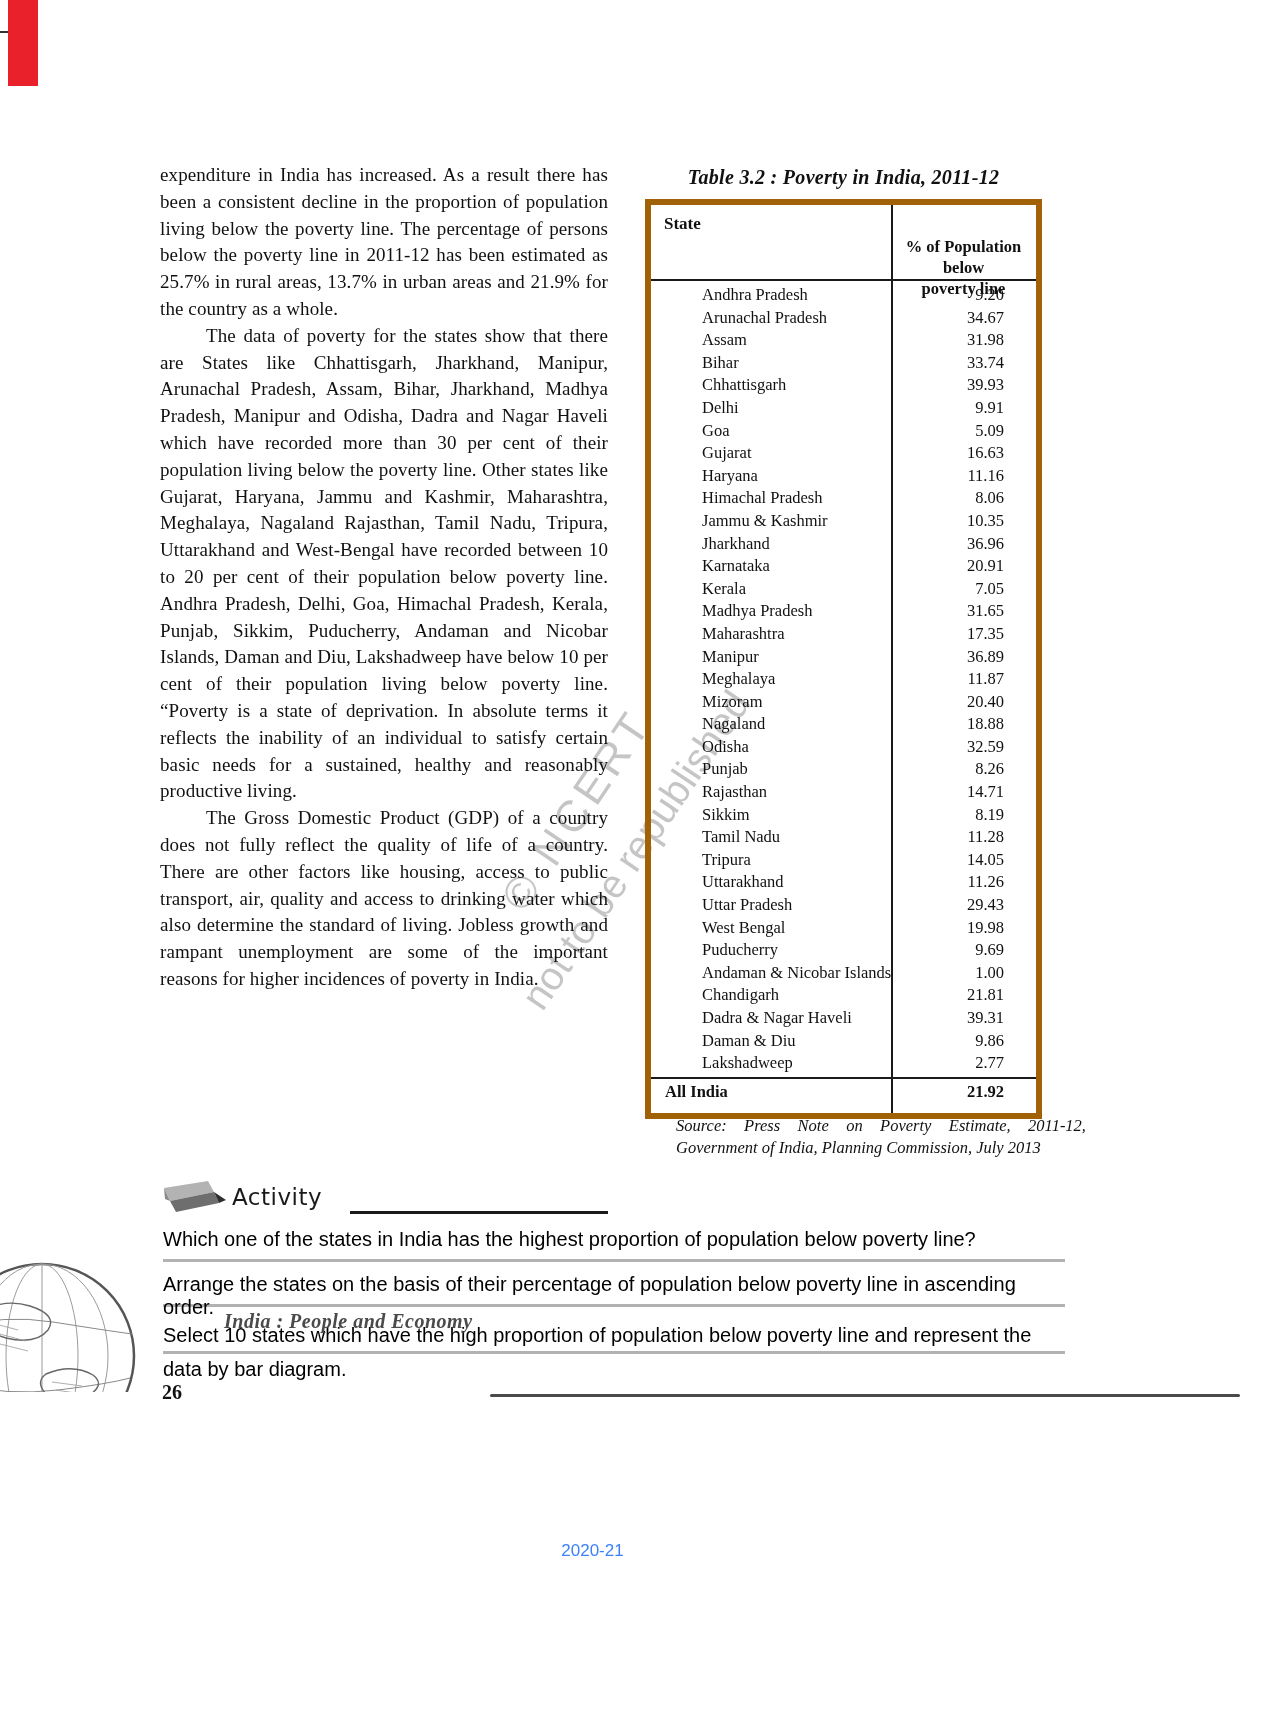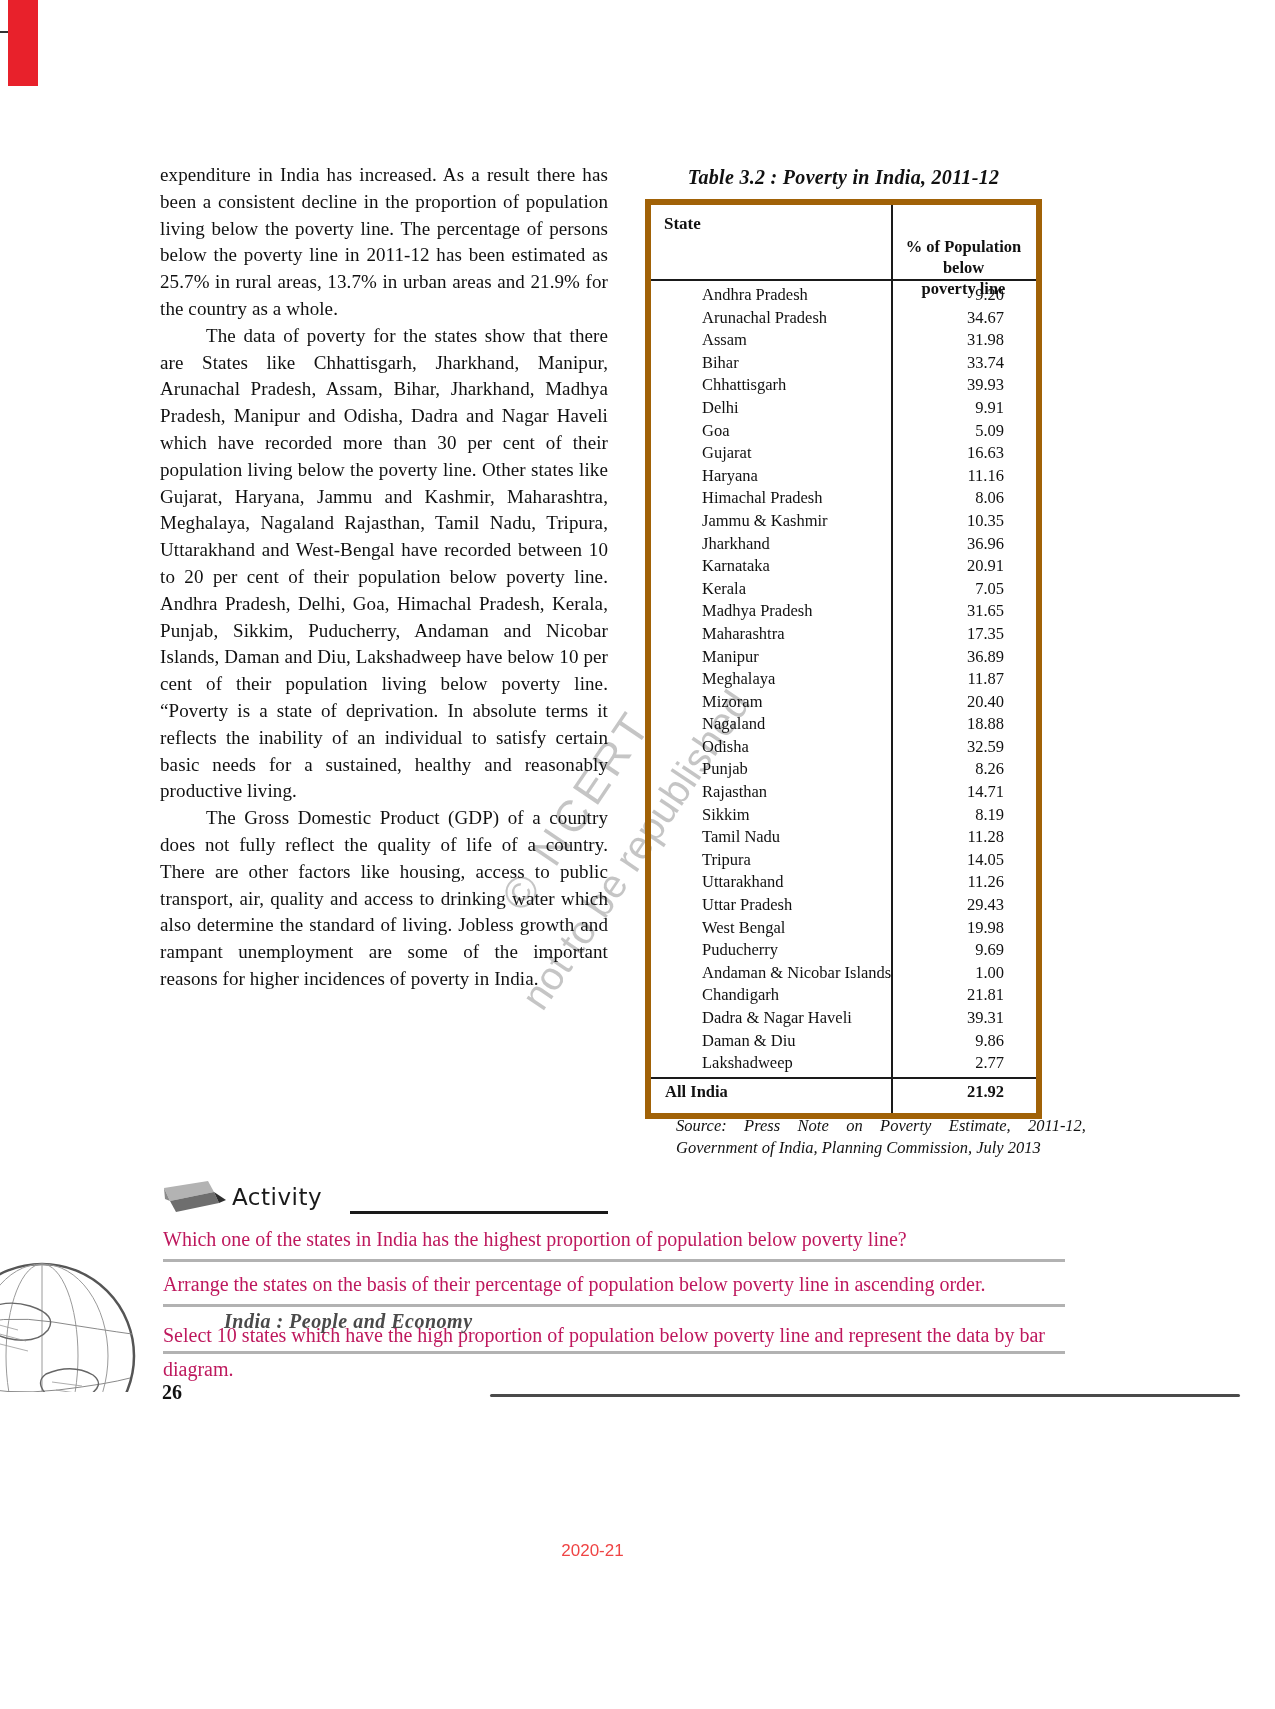--- a/index.html
+++ b/index.html
@@ -58,39 +58,39 @@
   }
 
   
   .activity-icon { position:absolute; left:162px; top:1180px; }
   .activity-heading {
     position:absolute; left:232px; top:1184px;
     font-family:"DejaVu Sans", sans-serif; font-size:23px; letter-spacing:.5px; color:#1a1a1a;
   }
   .activity-rule { position:absolute; left:350px; top:1211px; width:258px; height:2.5px; background:#1a1a1a; }
 
-  .question { position:absolute; left:163px; width:908px; font-family:Liberation Serif, serif; font-size:20px; color:#be185d; }
+  .question { position:absolute; left:163px; width:908px; font-family:Liberation Sans, sans-serif; font-size:20px; color:#000000; }
   .q1 { top:1228px; }
   .q2 { top:1273px; }
   .q3 { top:1318px; line-height:34px; }
   .ruled-line { position:absolute; left:163px; width:902px; height:3px; background:#b2b2b2; }
   .rl1 { top:1259px; }
   .rl2 { top:1304px; }
   .rl3 { top:1351px; }
 
   
   .globe-wrap { position:absolute; left:0; top:1256px; width:142px; height:136px; overflow:hidden; }
   .globe-wrap svg { margin-left:-52px; }
 
   
   .page-number { position:absolute; left:162px; top:1381px; font-weight:bold; font-size:20px; }
   .book-title { position:absolute; left:224px; top:1310px; font-weight:bold; font-style:italic; font-size:20px; color:#4a4a4a; letter-spacing:.5px; }
   .footer-rule { position:absolute; left:490px; top:1394px; width:750px; height:3px; background:#4a4a4a; border-radius:2px; }
 
-  .year-mark { position:absolute; left:0; top:1541px; width:1185px; text-align:center; font-family:"Liberation Sans", sans-serif; font-size:17px; color:#ef4444; }
+  .year-mark { position:absolute; left:0; top:1541px; width:1185px; text-align:center; font-family:"Liberation Sans", sans-serif; font-size:17px; color:#3b82f6; }
 </style>
 </head>
 <body>
 
 <div class="page">
 
   <div class="watermark">
     <span class="wm-line1">© NCERT</span>
     <span class="wm-line2">not to be republished</span>
   </div>

